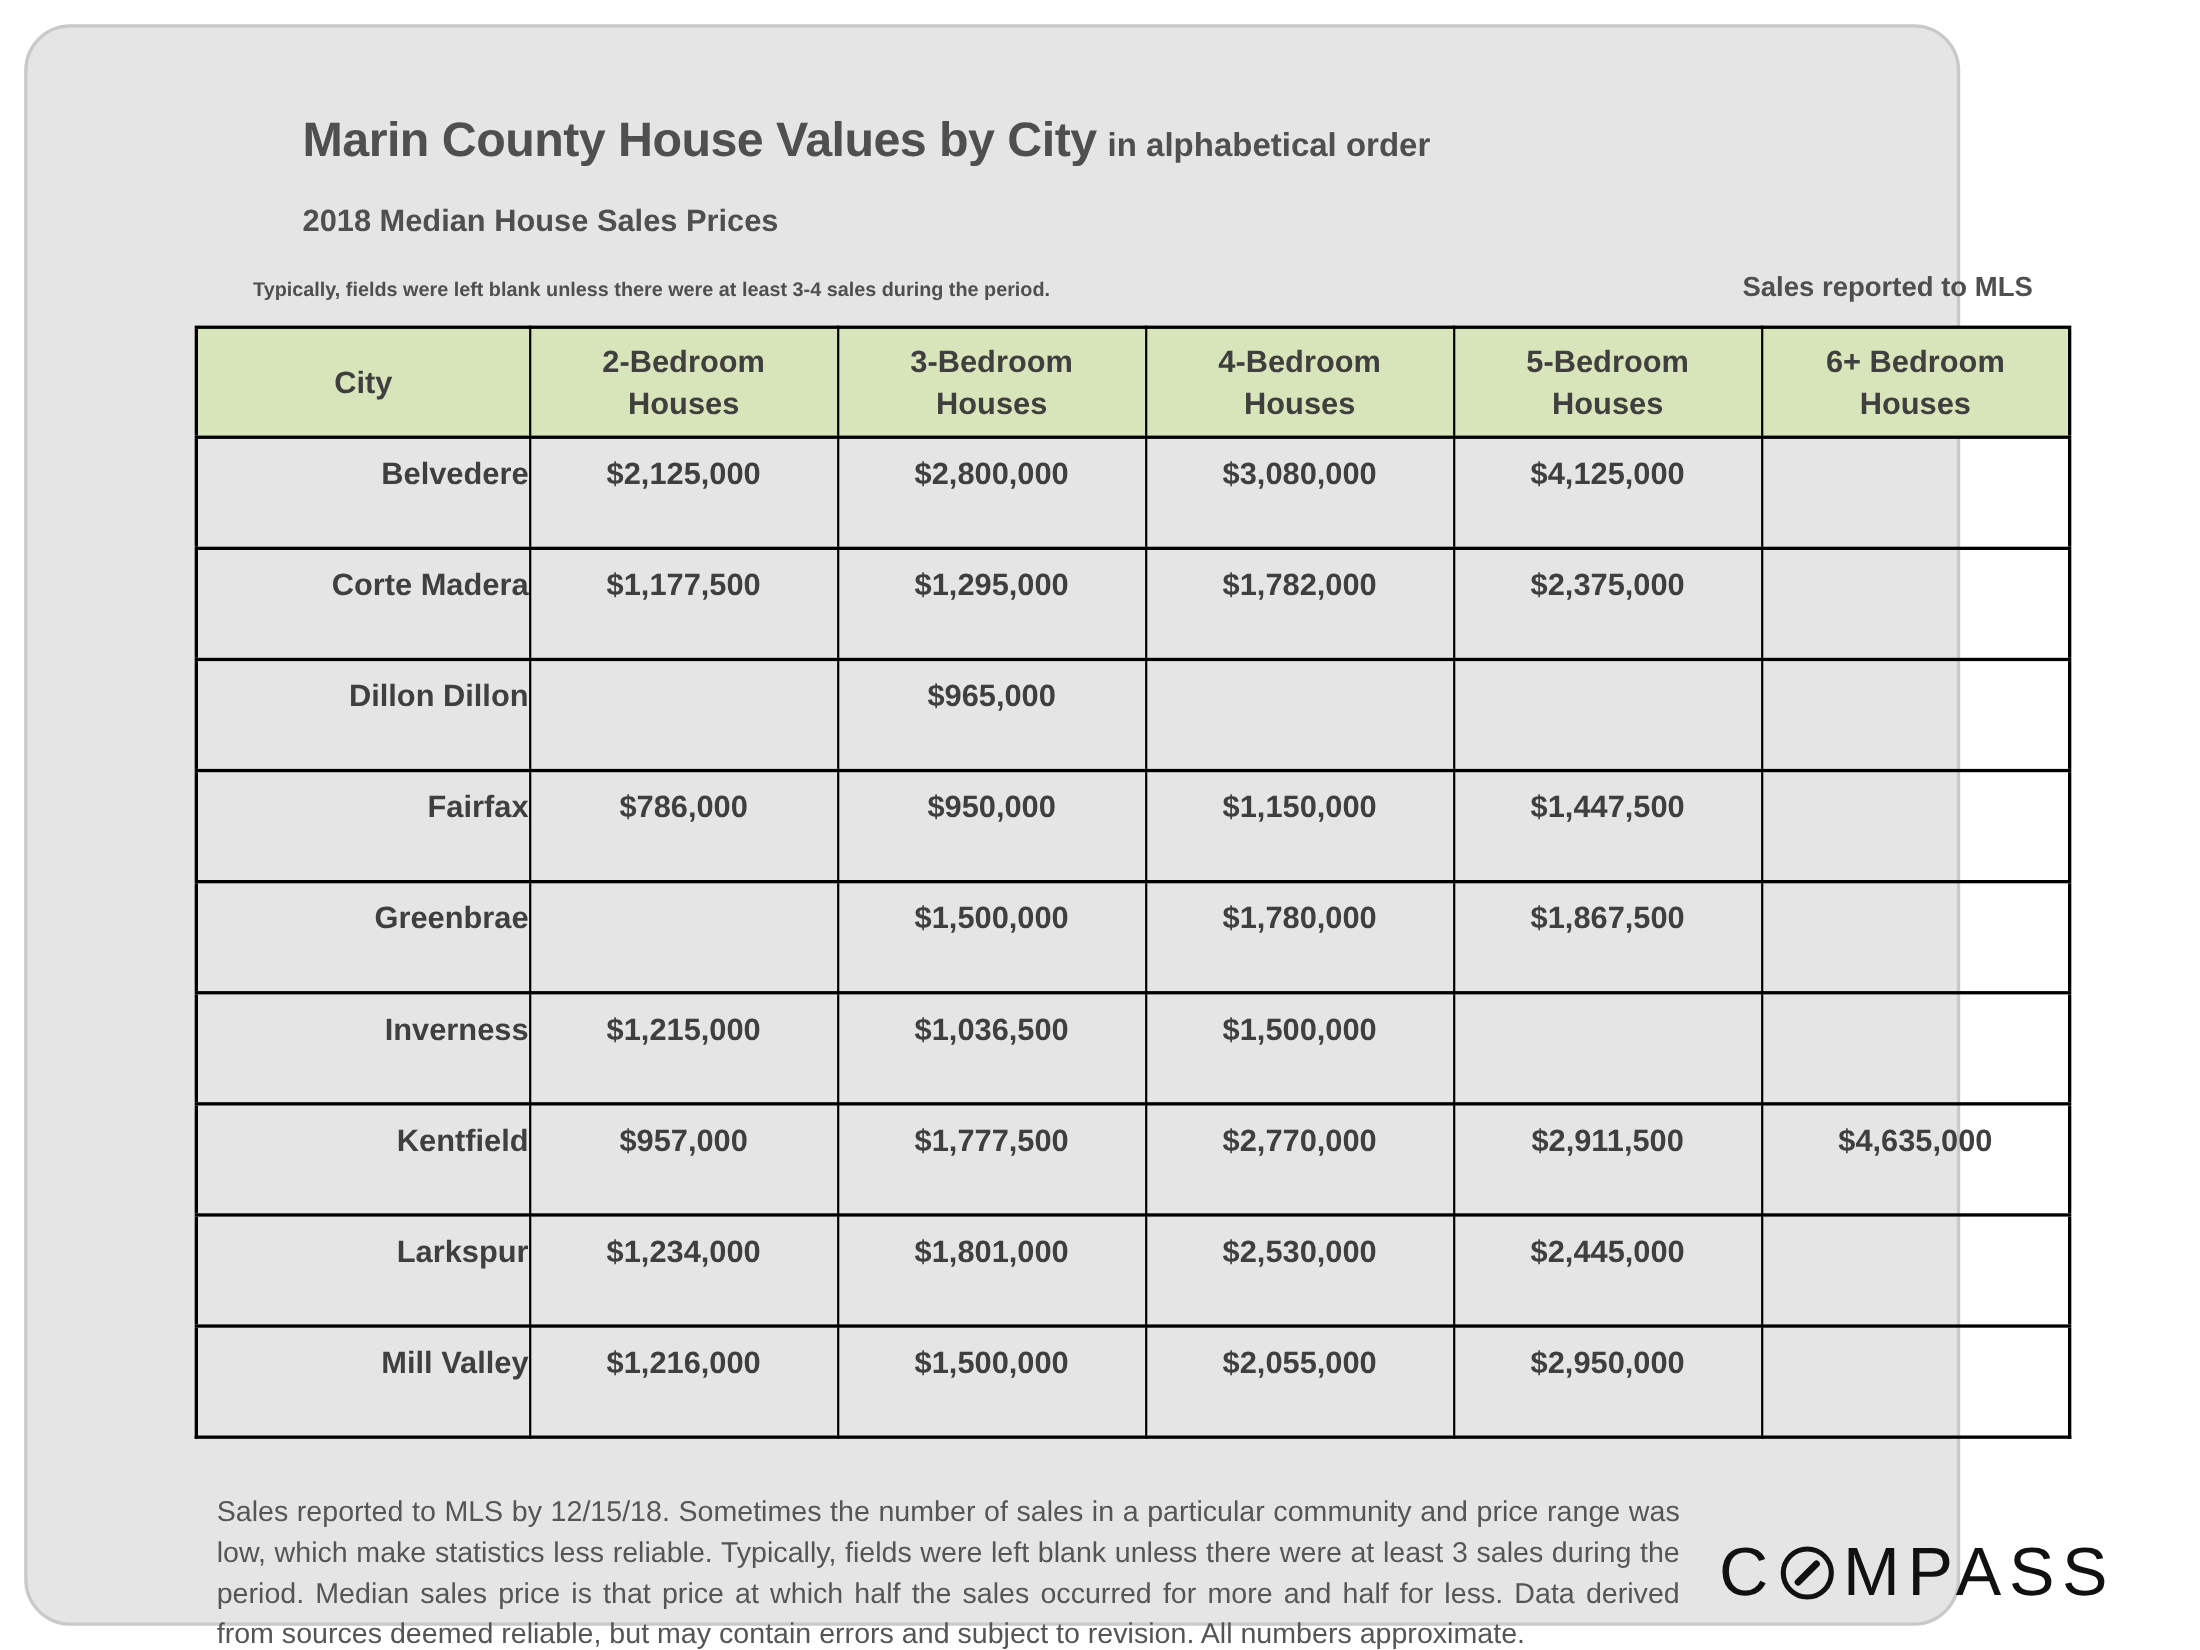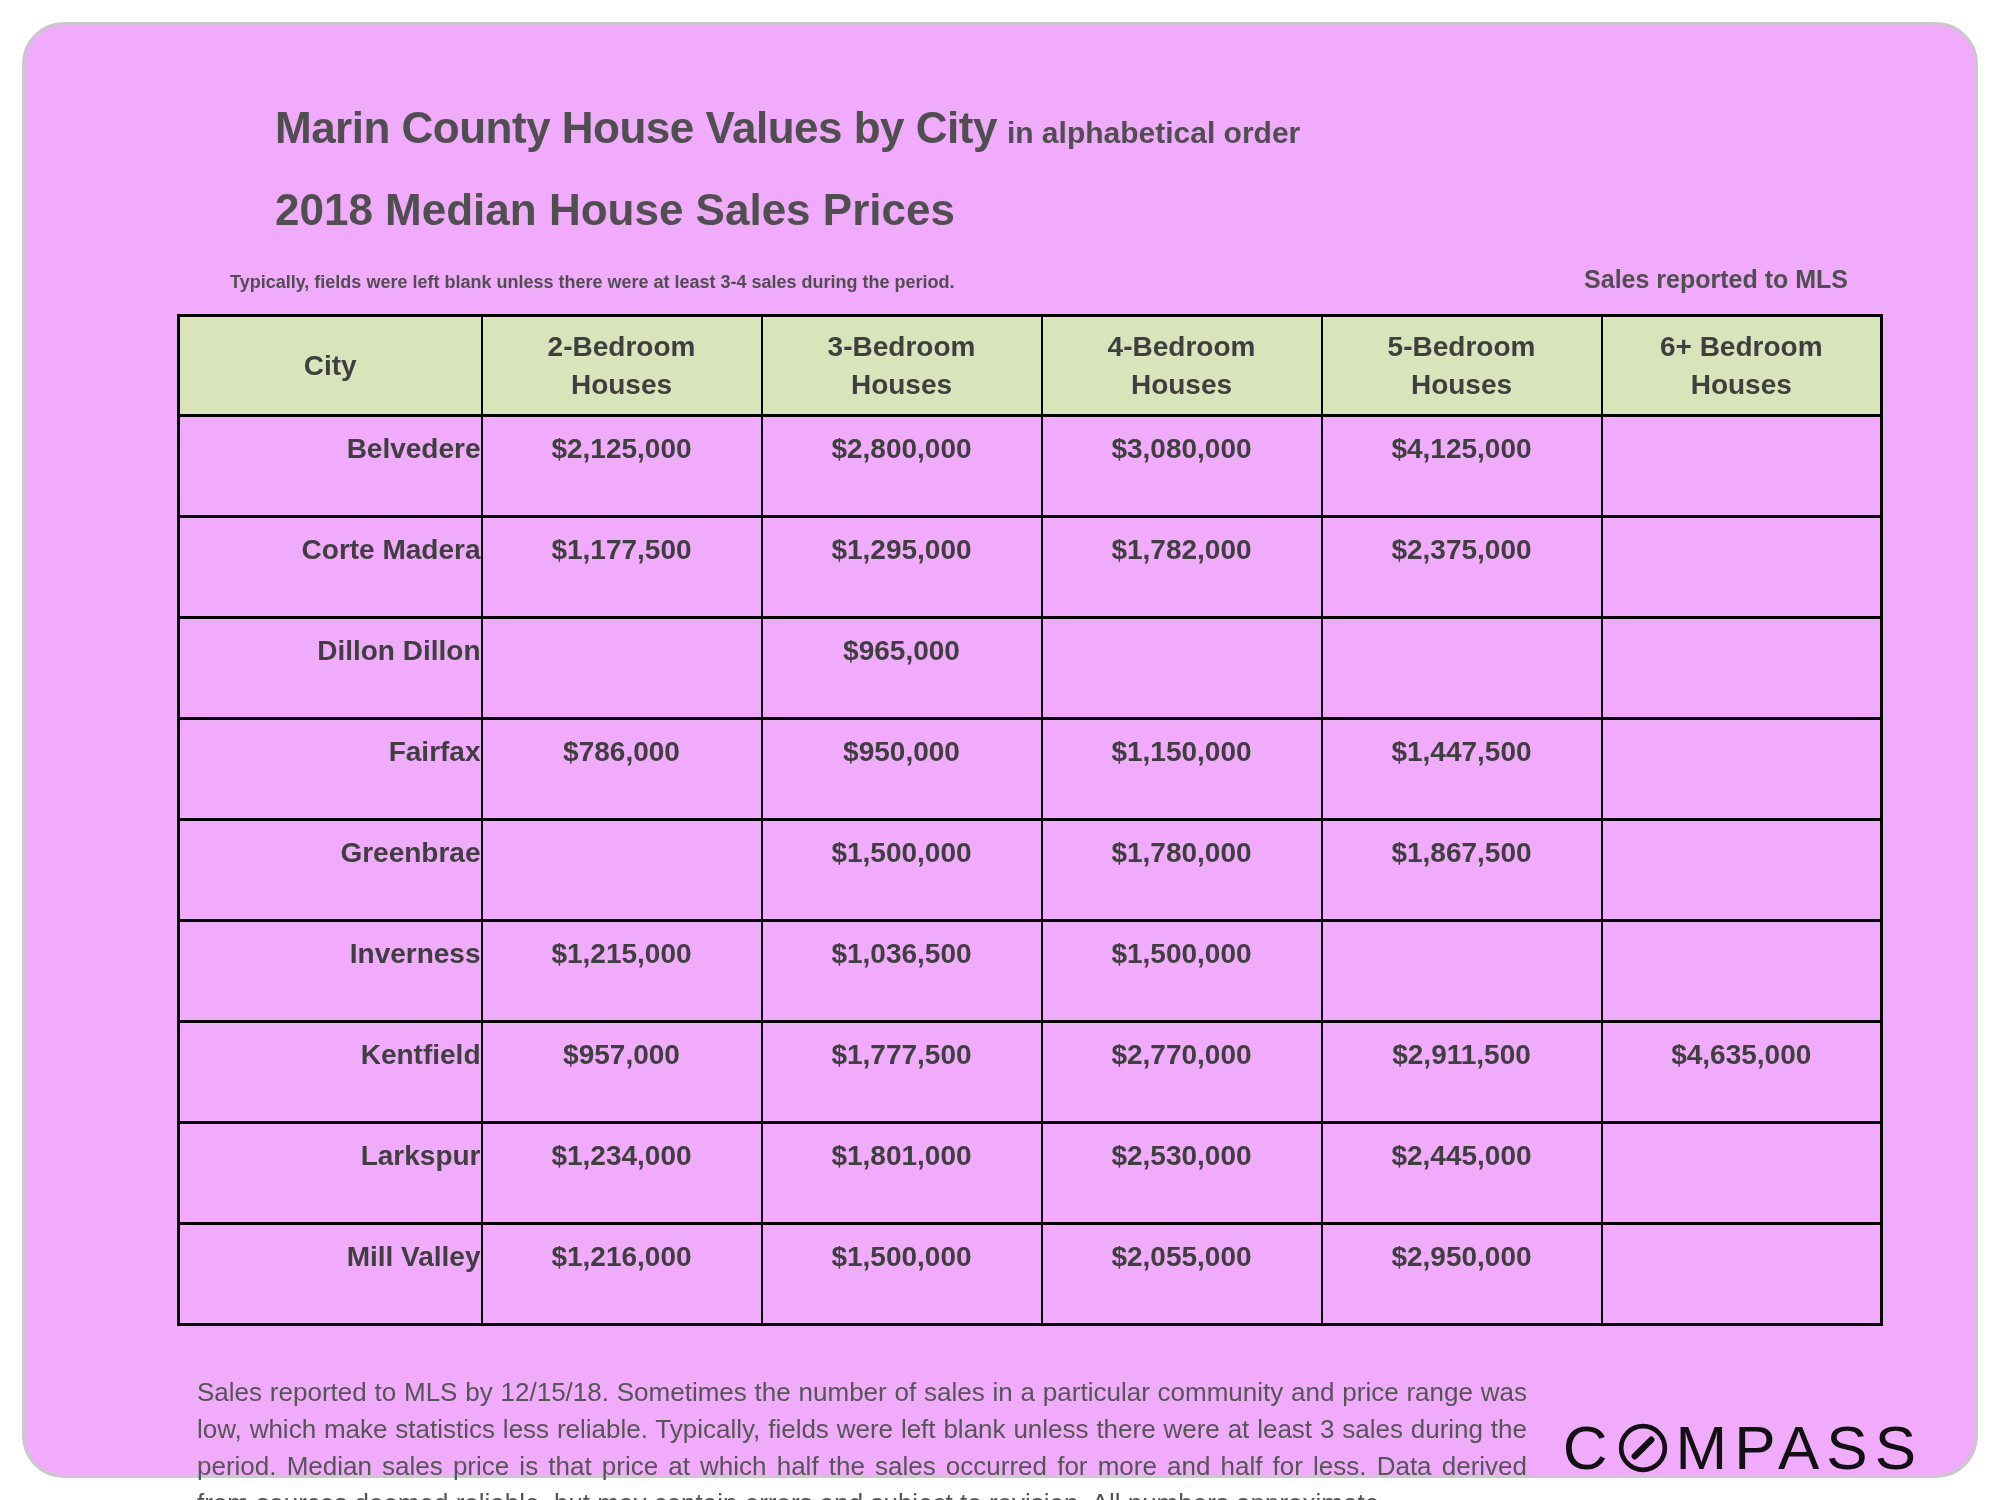--- a/index.html
+++ b/index.html
@@ -5,39 +5,39 @@
   * { margin: 0; padding: 0; box-sizing: border-box; }
   html, body {
     width: 2000px; height: 1500px;
     background: #ffffff;
     font-family: "Liberation Sans", sans-serif;
     overflow: hidden;
   }
   .card {
     position: absolute;
     left: 22px; top: 22px;
-    width: 1956px; height: 1456px;
-    background: #f0abfc;
+    width: 1760px; height: 1456px;
+    background: #e5e5e5;
     border: 3px solid var(--card-border, #c9c9c9);
     border-radius: 42px;
   }
   .title-block { margin: 78px 0 0 250px; }
   .page-title {
     font-size: 44px; font-weight: bold;
     color: var(--title, #4f4f4f);
     letter-spacing: -0.5px;
   }
   .title-suffix {
     font-size: 30px; font-weight: bold;
     color: var(--title, #4f4f4f);
     margin-left: 10px;
   }
   .page-subtitle {
     margin-top: 32px;
-    font-size: 44px; font-weight: bold;
+    font-size: 28px; font-weight: bold;
     color: var(--title, #4f4f4f);
   }
   .note-row {
     margin: 30px 0 0 205px;
     width: 1618px;
     display: flex;
     justify-content: space-between;
     align-items: baseline;
   }
   .note-left { font-size: 18px; font-weight: bold; color: var(--title, #4f4f4f); }

